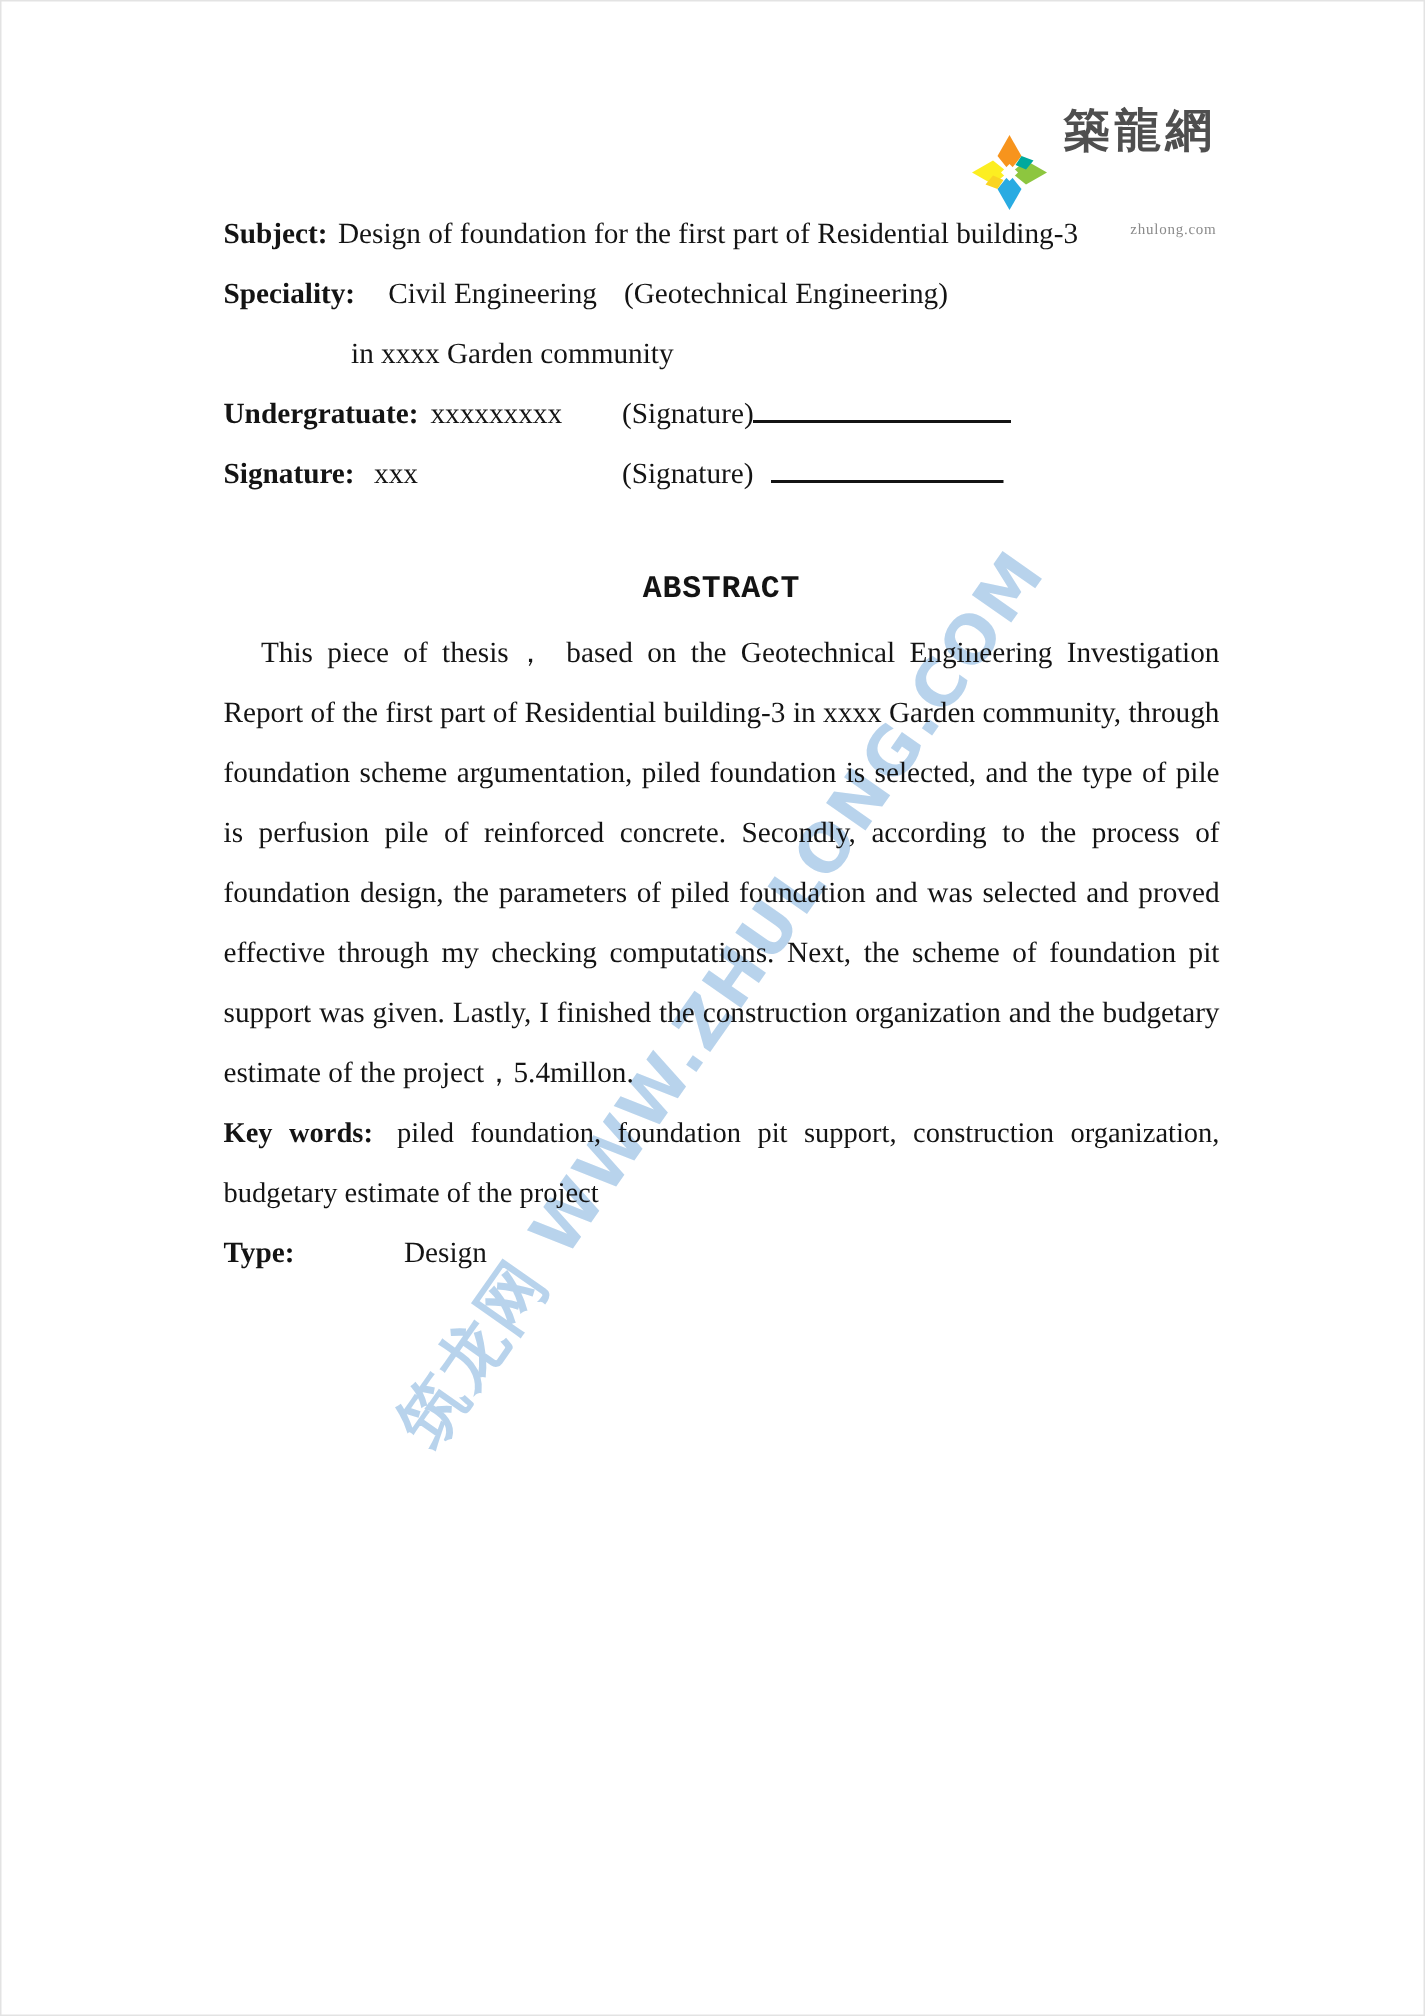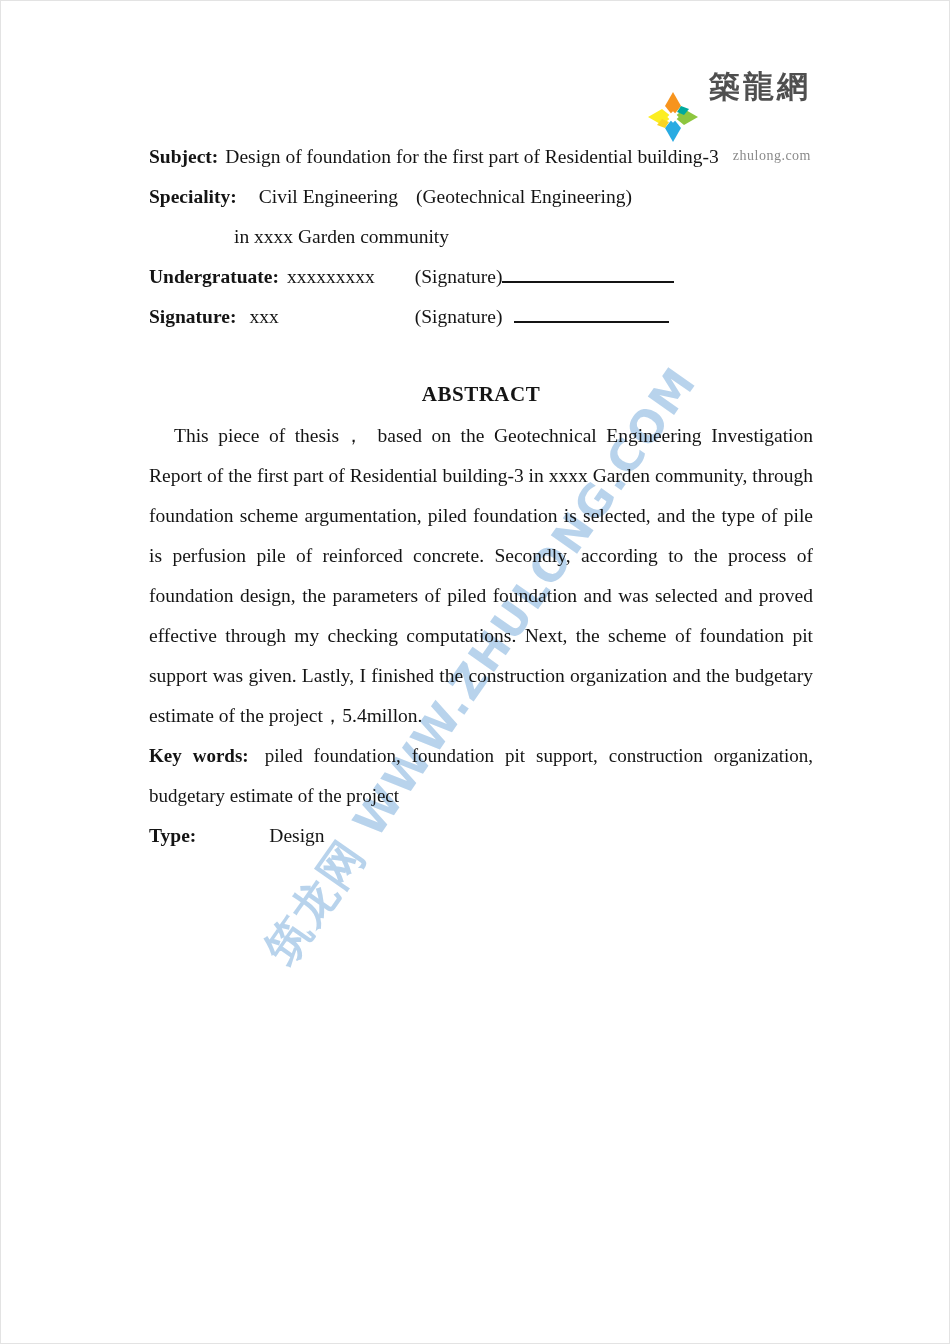--- a/index.html
+++ b/index.html
@@ -16,42 +16,42 @@
     font-family:"DejaVu Sans", sans-serif;font-weight:bold;font-size:44px;
     letter-spacing:2px;color:rgba(125,175,220,0.55);white-space:nowrap;
     z-index:1;pointer-events:none;user-select:none;
   }
 
   
   .logo{position:absolute;top:70px;right:138px;display:flex;align-items:center;gap:10px;z-index:3;}
   .logo-icon{width:52px;height:52px;flex:0 0 auto;}
   .logo-txt{display:flex;flex-direction:column;align-items:flex-end;gap:43px;}
   .logo-brand{font-size:31px;font-weight:bold;color:#4f4f4f;letter-spacing:3px;line-height:1.05;}
-  .logo-domain{font-size:14px;color:#8a8a8a;letter-spacing:0.5px;margin-top:1px;}
+  .logo-domain{font-size:10px;color:#8a8a8a;letter-spacing:0.5px;margin-top:1px;}
 
   
   .content{position:absolute;left:148px;width:664px;top:16px;z-index:2;padding-top:120px;}
 
   .row{font-size:19.5px;line-height:40px;white-space:nowrap;}
   .b{font-weight:bold;}
   .subject-line2{padding-left:85px;}
   .v-sub{margin-left:7px;}
   .v-spec1{margin-left:22px;}
   .v-spec2{margin-left:18px;}
   .v-und{margin-left:8px;}
   .sig-und{margin-left:40px;}
   .v-ins{margin-left:13px;}
   .sig-ins{margin-left:136px;}
   .uline{display:inline-block;border-bottom:2px solid #141414;height:0.85em;vertical-align:baseline;}
   .uline-und{width:172px;}
   .uline-ins{width:155px;margin-left:12px;}
 
   .abstract-title{
     margin-top:37px;text-align:center;font-weight:bold;font-size:21px;
-    line-height:40px;letter-spacing:0.5px;
+    line-height:40px;letter-spacing:0.5px;font-family:Liberation Mono, monospace;
   }
   .abstract-body{
     margin:2px 0 0 0;font-size:19.5px;line-height:40px;
     text-align:justify;text-indent:25px;
   }
   .kw{
     margin:0;font-size:19px;line-height:40px;text-align:justify;
   }
   .kw-value{margin-left:16px;}
   .type-row{font-size:19.5px;line-height:40px;}

